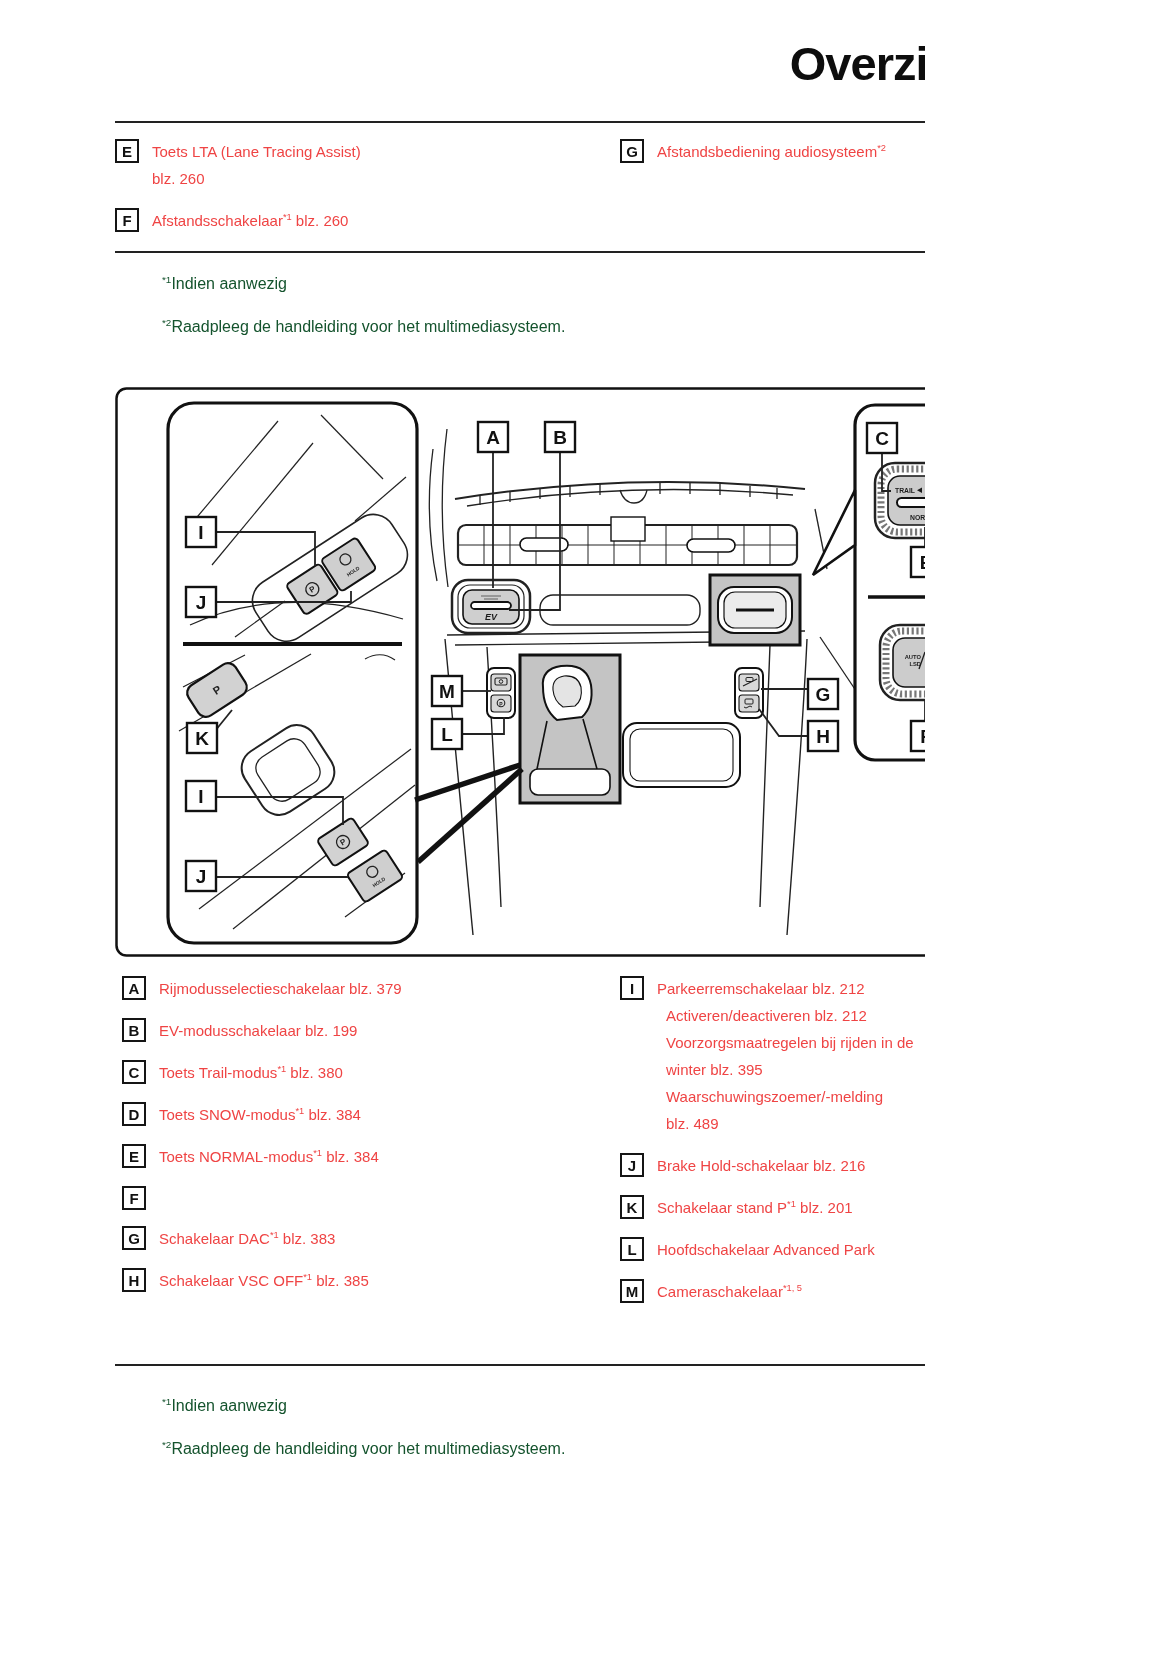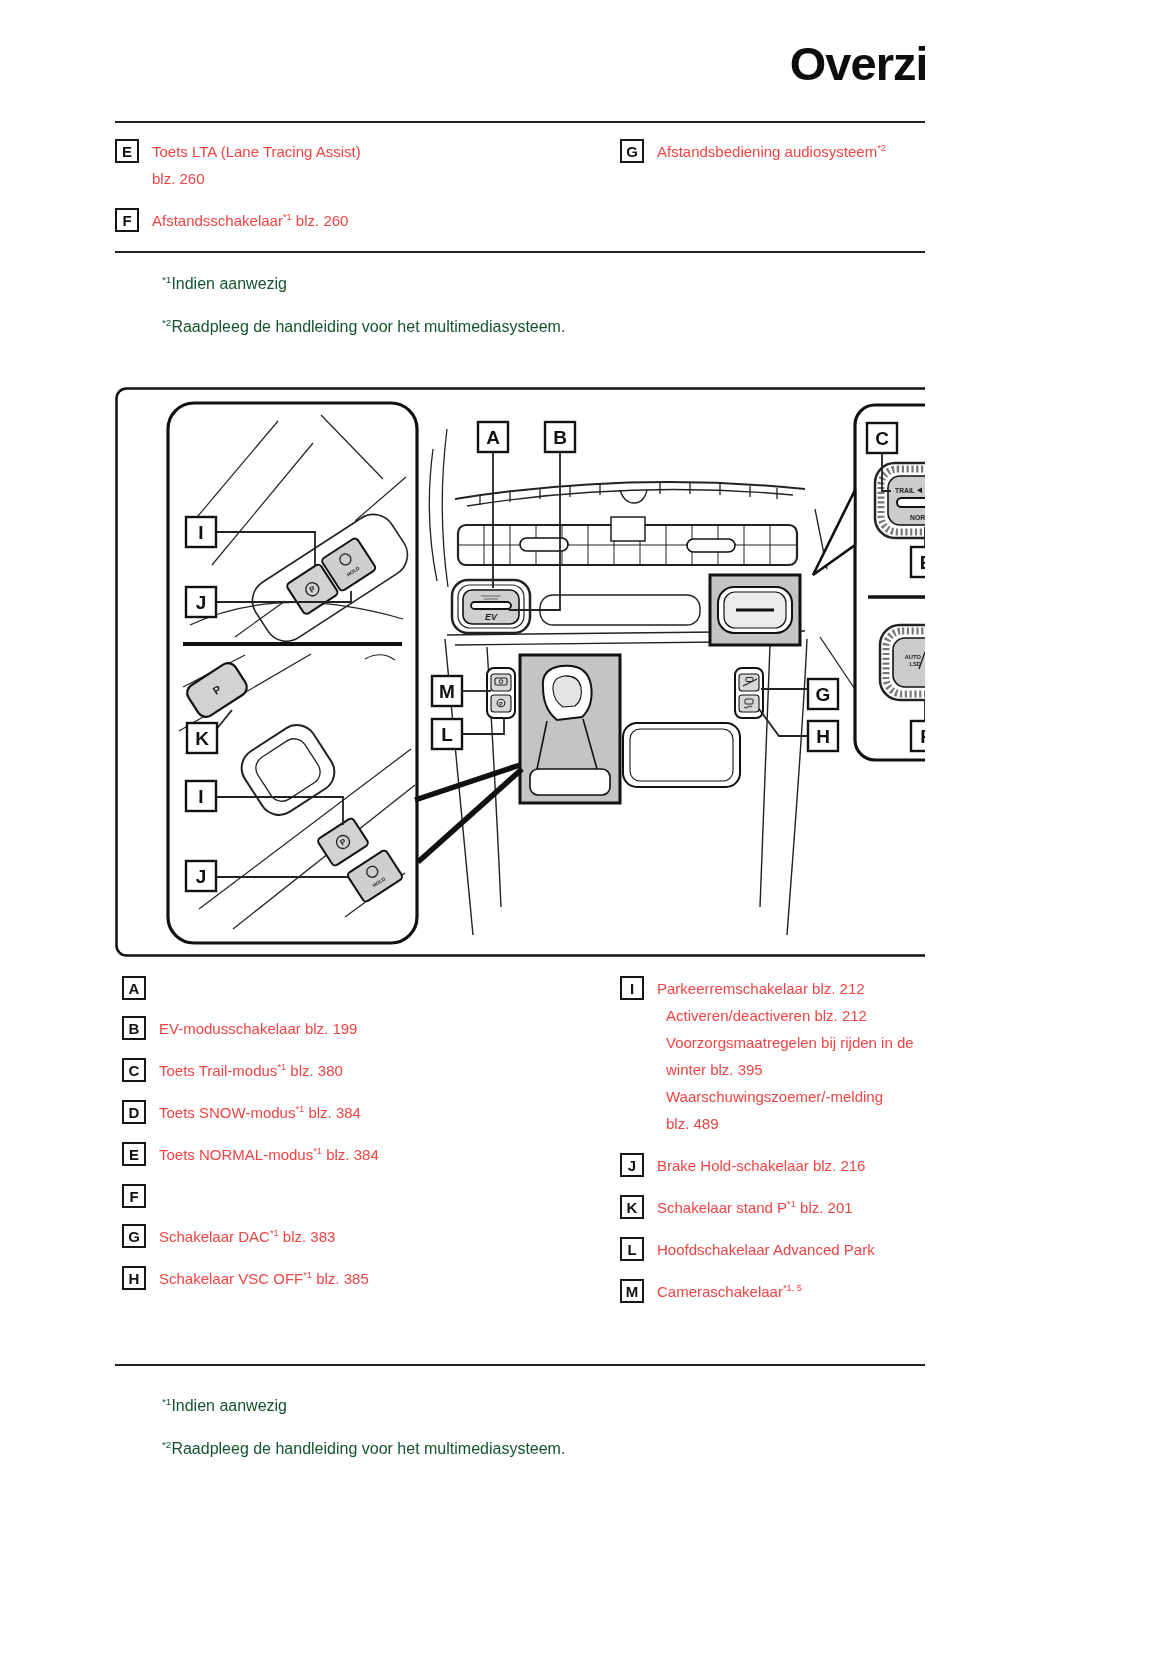--- a/index.html
+++ b/index.html
@@ -375,20 +375,23 @@
             <text x="332" y="353.5" class="callout-letter">L</text>
           </g>
         </g>
     </svg>
   </div>
 
   <div class="legend" style="left:122px;top:975px;width:878px;">
     <div class="legend-col col-left" style="left:0;" id="bottom-left-col">
         <div class="legend-item">
           <span class="letterbox">A</span>
+          <div class="legend-text">
+            <div class="legend-line"><span>Rijmodusselectieschakelaar blz. 379</span></div>
+          </div>
         </div>
         <div class="legend-item">
           <span class="letterbox">B</span>
           <div class="legend-text">
             <div class="legend-line"><span>EV-modusschakelaar blz. 199</span></div>
           </div>
         </div>
         <div class="legend-item">
           <span class="letterbox">C</span>
           <div class="legend-text">

